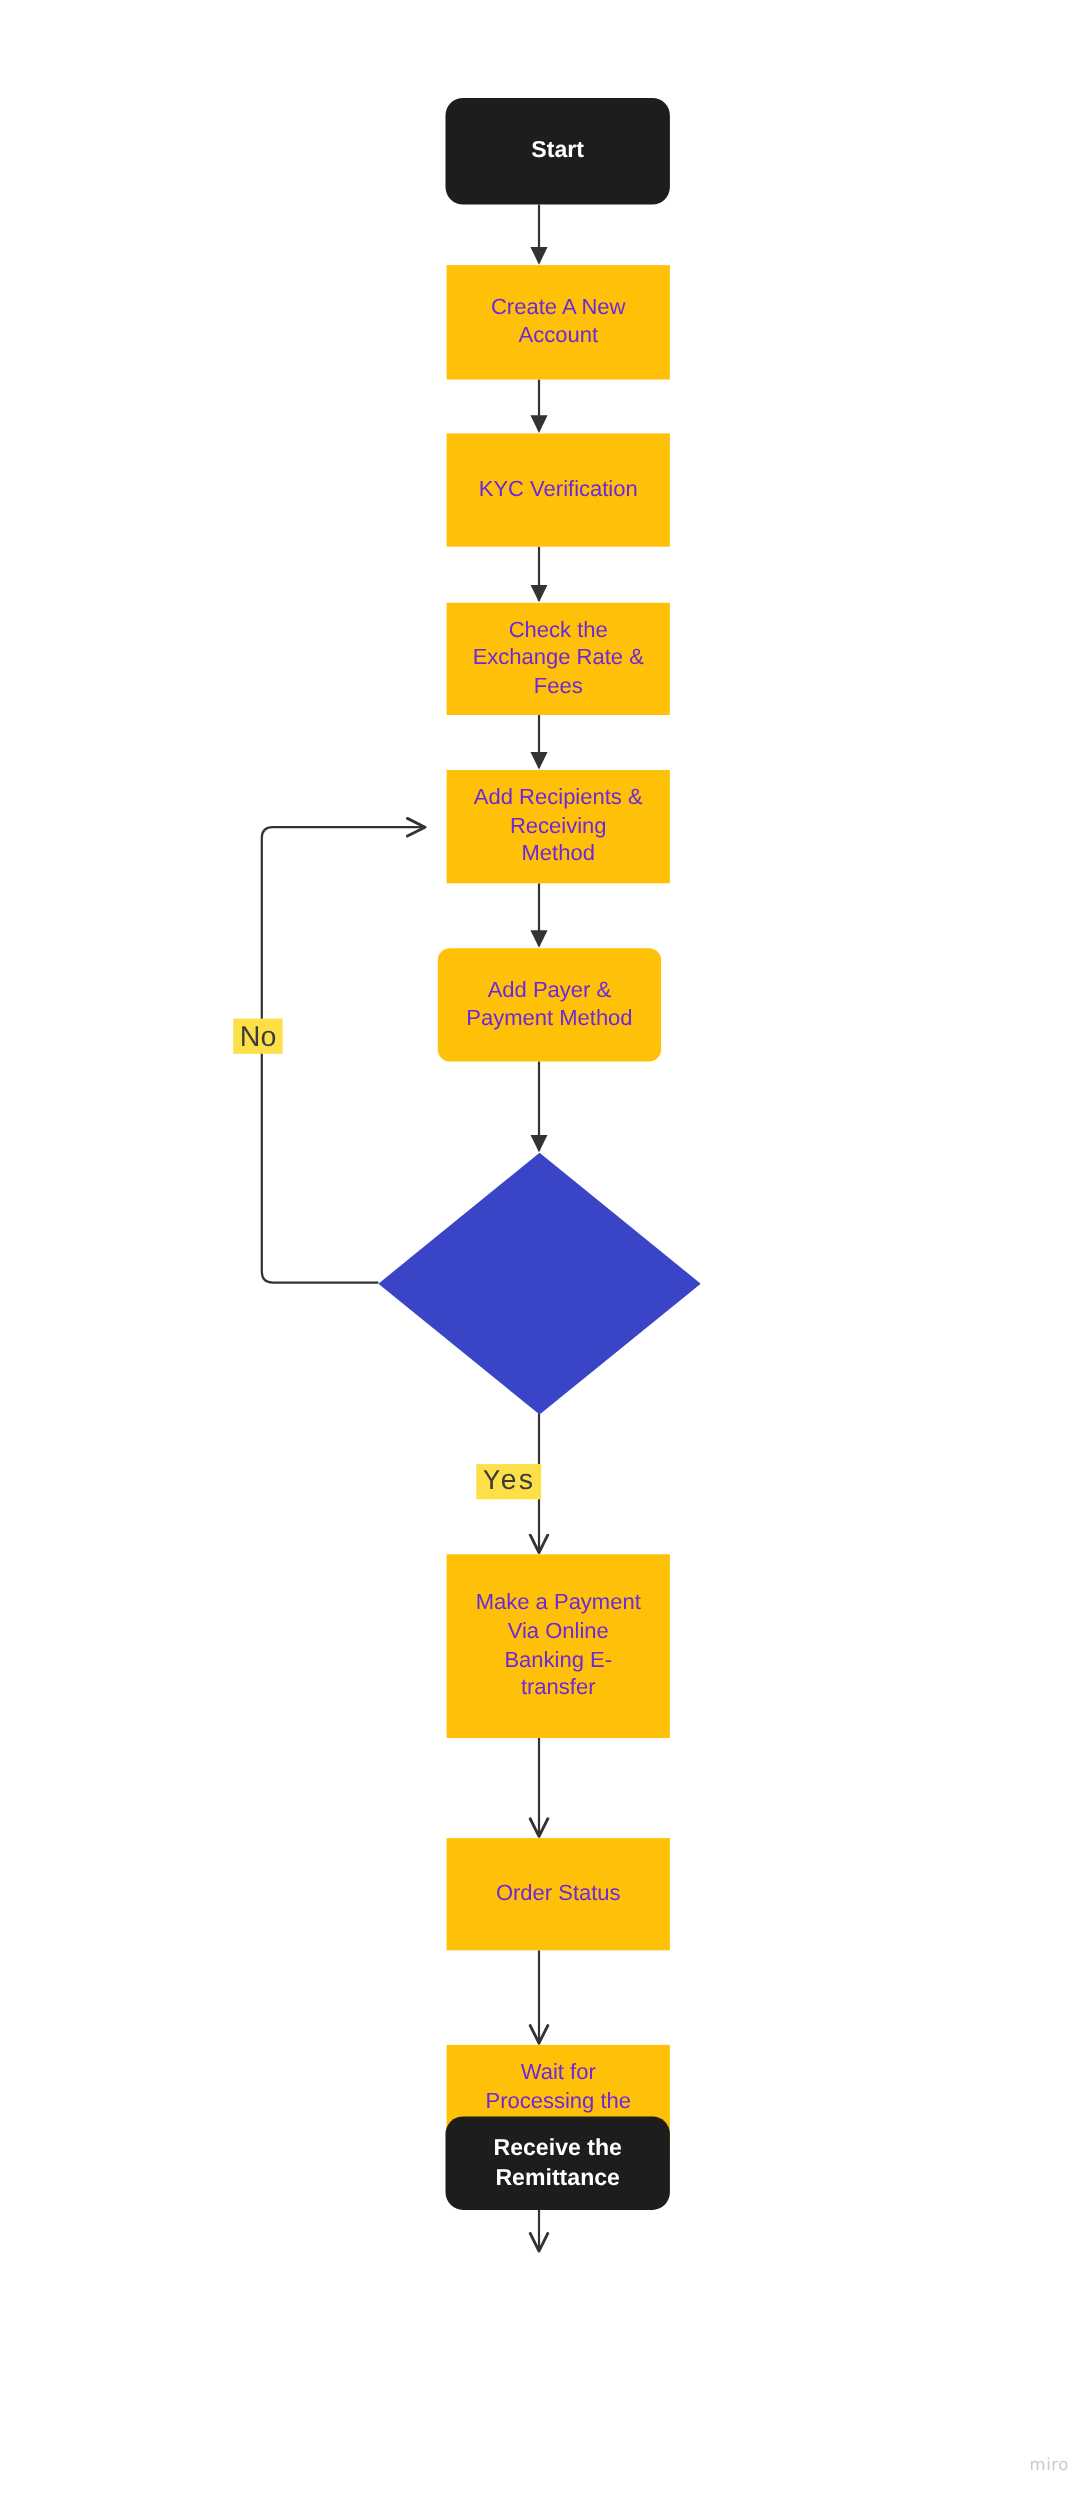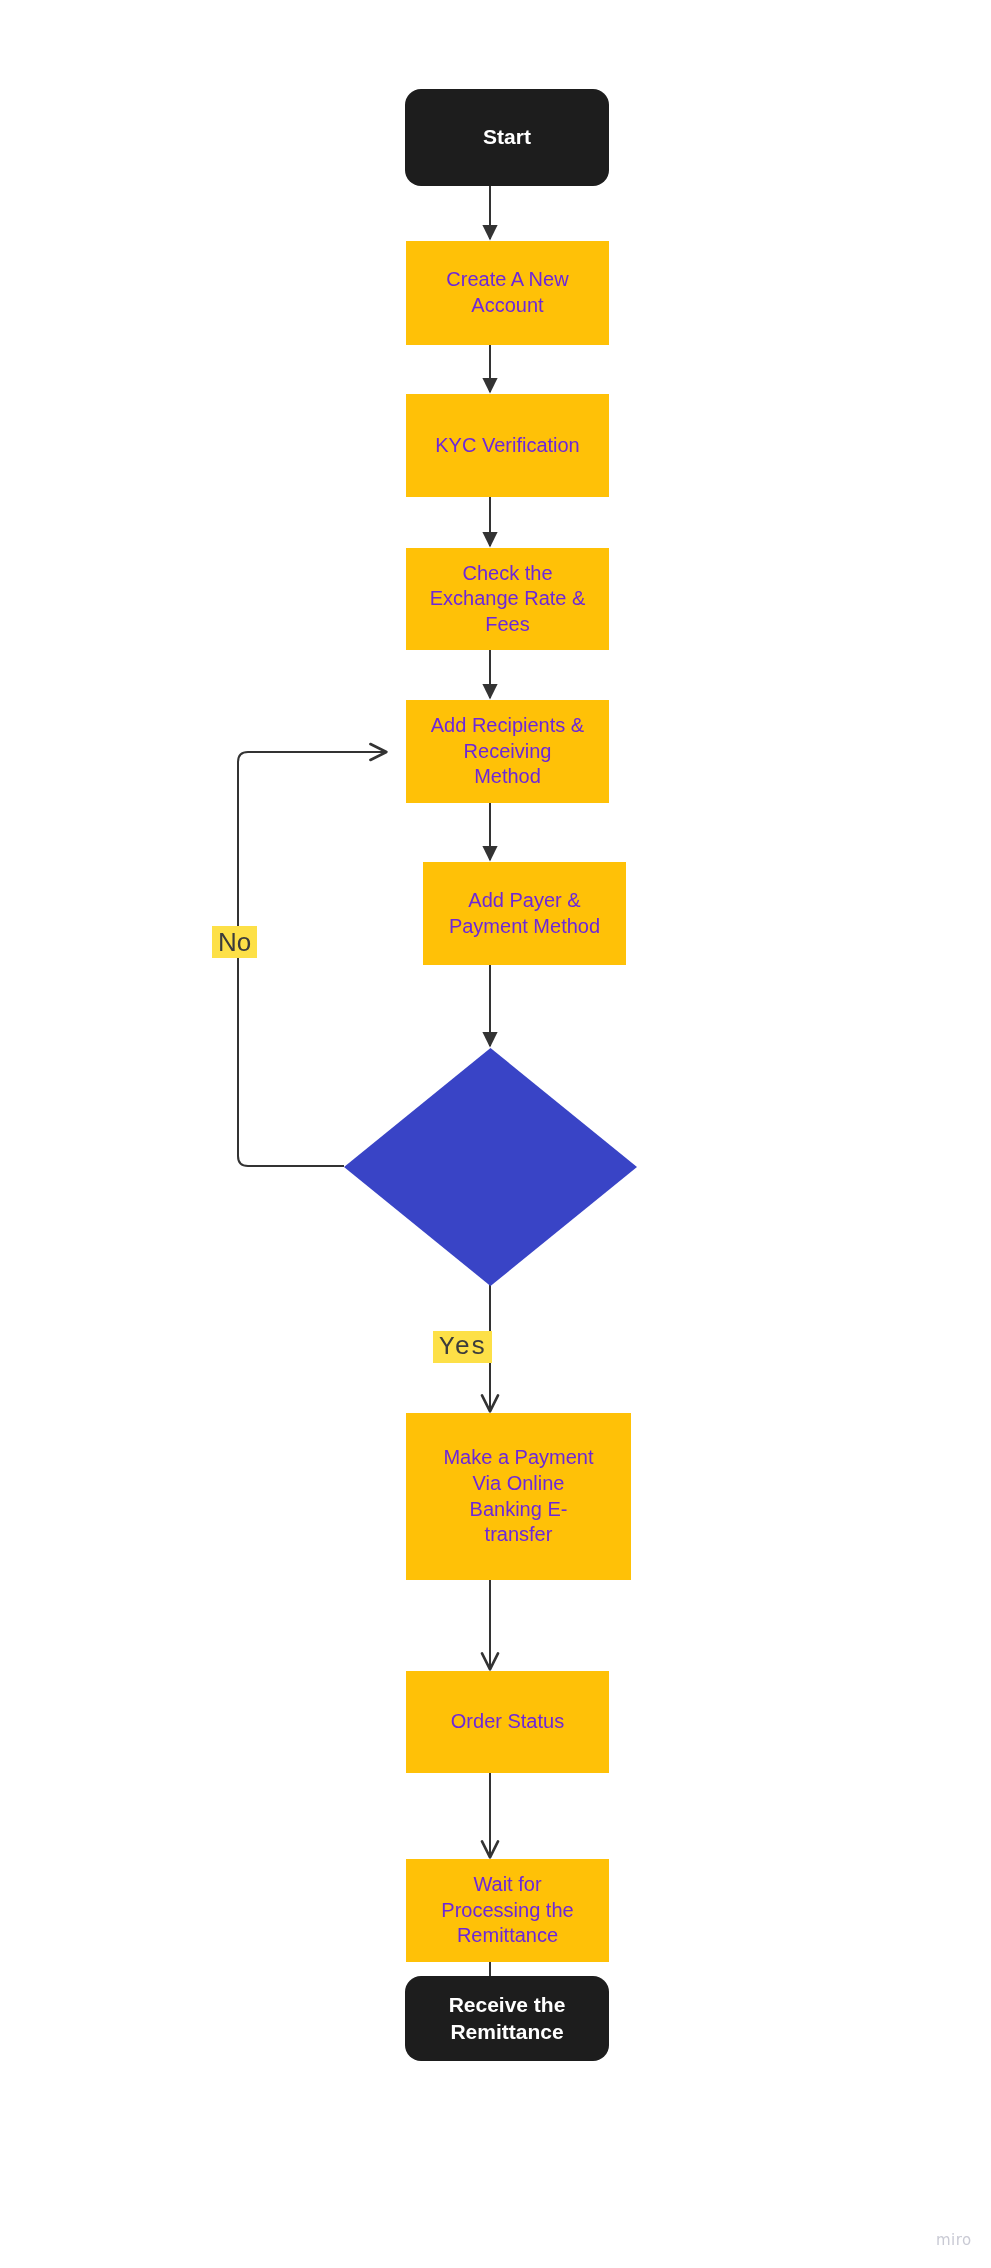--- a/index.html
+++ b/index.html
@@ -135,47 +135,47 @@
 Exchange Rate &amp;
 Fees</span>
   </div>
 
   <div class="node node-process" style="left:389px; top:700px; width:203px; height:103px;">
     <span>Add Recipients &amp;
 Receiving
 Method</span>
   </div>
 
-  <div class="node node-process" style="left:406px; top:862px; width:203px; height:103px;">
+  <div class="node node-process" style="left:381px; top:862px; width:203px; height:103px;border-radius:11px;">
     <span>Add Payer &amp;
 Payment Method</span>
   </div>
 
   <svg style="position:absolute; left:344px; top:1048px; width:293px; height:238px;" viewBox="0 0 293 238" xmlns="http://www.w3.org/2000/svg">
     <polygon points="146.5,0 293,119 146.5,238 0,119" fill="#3944c6"></polygon>
   </svg>
 
-  <div class="node node-process" style="left:389px; top:1413px; width:225px; height:167px;">
+  <div class="node node-process" style="left:389px; top:1413px; width:203px; height:167px;">
     <span>Make a Payment
 Via Online
 Banking E-
 transfer</span>
   </div>
 
   <div class="node node-process" style="left:389px; top:1671px; width:203px; height:102px;">
     <span>Order Status</span>
   </div>
 
   <div class="node node-process" style="left:389px; top:1859px; width:203px; height:103px;">
     <span>Wait for
 Processing the
 Remittance</span>
   </div>
 
-  <div class="node node-terminator" style="left:388px; top:1976px; width:204px; height:85px;">
+  <div class="node node-terminator" style="left:388px; top:1924px; width:204px; height:85px;">
     <span>Receive the
 Remittance</span>
   </div>
 
   <div class="edge-label" style="left:212px; top:926px;">No</div>
 
   <div class="edge-label" style="left:433px; top:1331px;font-family:Liberation Mono, monospace;">Yes</div>
 
   <div class="watermark" style="left:936px; top:2231px;">miro</div>
 

